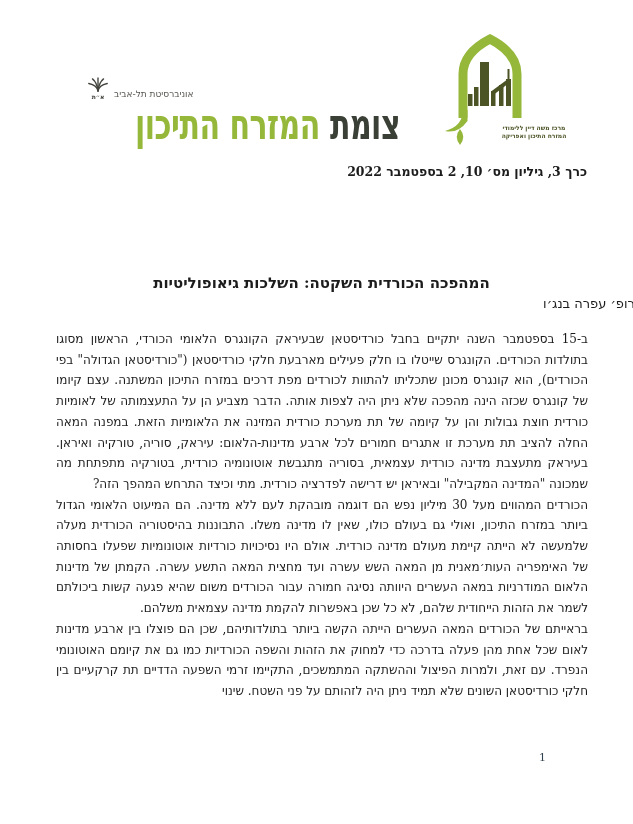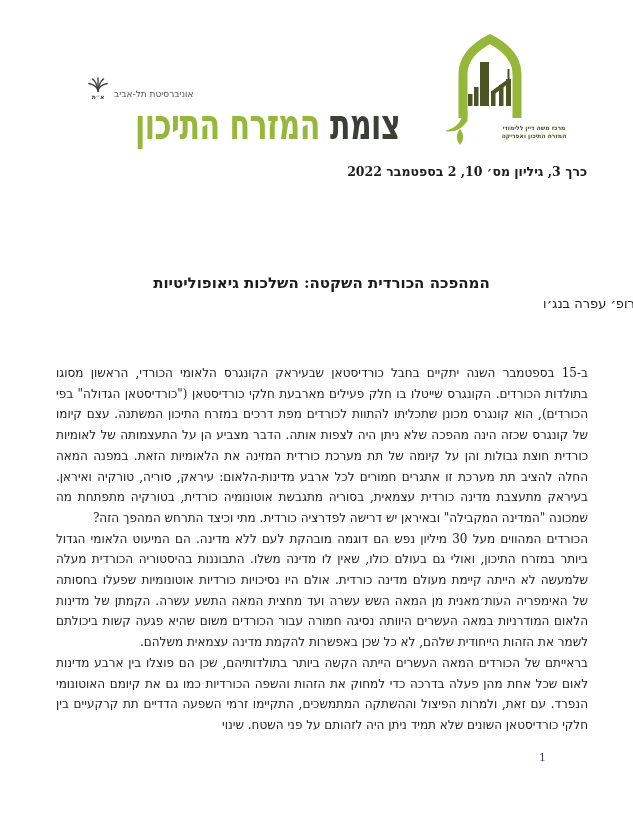--- a/index.html
+++ b/index.html
@@ -49,21 +49,21 @@
     position:absolute;left:0;right:0;top:244px;
     text-align:center;font-weight:bold;font-size:15px;direction:rtl;margin-top:30px;
   }
   .article-author{
     position:absolute;left:12px;right:0;top:296px;
     font-weight:normal;font-size:13px;direction:rtl;
   }
   .article-body{
     position:absolute;left:56px;right:55px;top:329px;
     direction:rtl;text-align:justify;
-    font-size:12px;line-height:20.7px;margin-top:34px;
+    font-size:12px;line-height:20.7px;
   }
   .article-body p{margin:0;padding:0;}
   .page-number{
     position:absolute;left:539px;top:751px;
     font-size:11px;color:#33424f;
   }
 </style>
 </head>
 <body>
 

